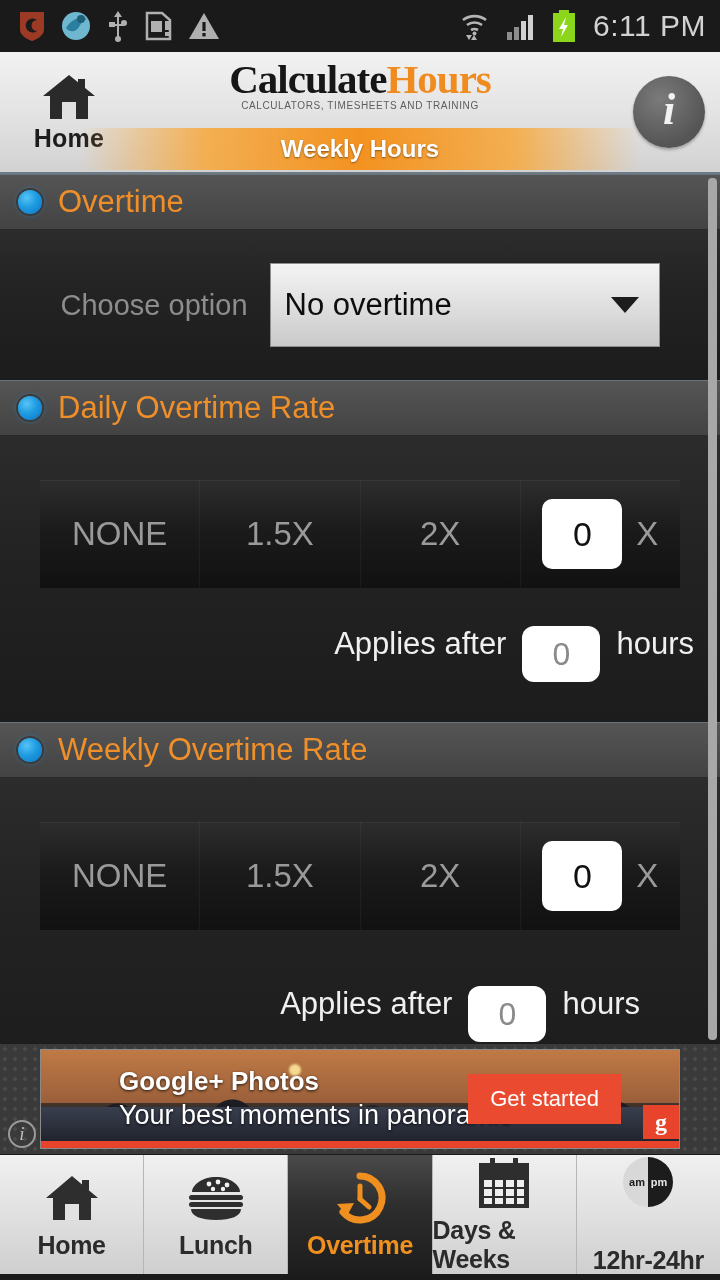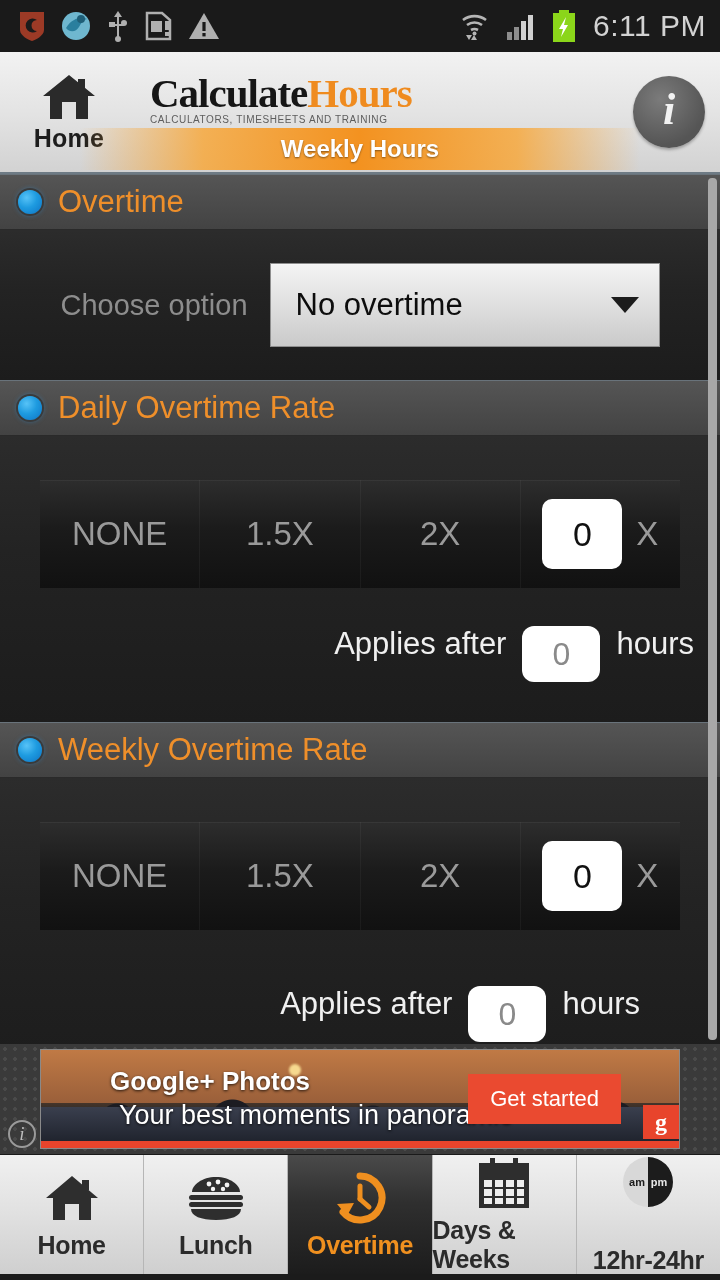--- a/index.html
+++ b/index.html
@@ -30,22 +30,22 @@
     border-bottom: 2px solid #6e7b85;
     display: flex; align-items: center;
   }
   .home-btn {
     width: 138px; height: 100%;
     display: flex; flex-direction: column; align-items: center; justify-content: center;
     gap: 2px;
   }
   .home-btn .lbl { font-size: 25px; color: #1d1d1d; font-weight: bold; letter-spacing:.3px;}
   .brand {
-    position: absolute; left: 50%; top: 20px; transform: translateX(-50%);
-    text-align: left; width: 420px;
+    position: absolute; left: 50%; top: 6px; transform: translateX(-50%);
+    text-align: center; width: 420px;
   }
   .brand .logo { font-size: 41px; font-weight: bold; letter-spacing: -1px;
     font-family: "Liberation Serif", serif; line-height: 1.05; white-space: nowrap;}
   .brand .logo .b { color: #161616; }
   .brand .logo .o { color: #ef8b1f; }
   .brand .tag {
     font-size: 10px; color: #5d5d5d; letter-spacing: .6px; margin-top: -1px;
     font-family: "Liberation Sans", sans-serif; white-space: nowrap;
   }
   .pagetitle-wrap {
@@ -84,21 +84,21 @@
   }
   .sec-head .t { color: #ef8f2a; font-size: 31px; }
 
   .panel { background: linear-gradient(180deg,#2c2c2c 0%,#232323 40%,#1c1c1c 100%); }
 
   .chooser { height: 150px; display: flex; align-items: center; justify-content: center; gap: 22px;}
   .chooser .lbl { color: #8d8d8d; font-size: 29px; }
   .spinner {
     width: 390px; height: 84px; border: 1px solid #8e8e8e;
     background: linear-gradient(180deg,#f4f4f4 0%,#e0e0e0 48%,#cacaca 100%);
-    display: flex; align-items: center; padding: 0 20px 0 25px;
+    display: flex; align-items: center; padding: 0 20px 0 14px;
     box-shadow: 0 1px 0 rgba(255,255,255,.25) inset;
   }
   .spinner .val { color: #0d0d0d; font-size: 31px; flex: 1; }
   .caret { width: 0; height: 0; border-left: 14px solid transparent; border-right: 14px solid transparent; border-top: 16px solid #1c1c1c; }
 
   .rate-block { padding: 36px 0 0 0; }
   .rate-bar {
     margin: 8px auto; width: 640px; height: 108px;
     background: linear-gradient(180deg,#2d2d2d 0%,#1b1b1b 45%,#111111 100%);
     display: flex; align-items: center;
@@ -146,21 +146,21 @@
   .ad .skyline { position:absolute; left:0; right:0; top: 38px; height: 34px;
      background:
        radial-gradient(circle at 12% 100%, #1c1c22 0 18px, transparent 19px),
        radial-gradient(circle at 30% 100%, #1c1c22 0 22px, transparent 23px),
        radial-gradient(circle at 52% 100%, #1c1c22 0 16px, transparent 17px),
        radial-gradient(circle at 74% 100%, #1c1c22 0 24px, transparent 25px),
        radial-gradient(circle at 90% 100%, #1c1c22 0 20px, transparent 21px);
   }
   .ad .water { position:absolute; left:0; right:0; bottom: 7px; height: 34px; background: linear-gradient(180deg,#3a3f4e,#20242e);}
   .ad .strip { position:absolute; left:0; right:0; bottom:0; height: 7px; background:#e8442c; }
-  .ad .txt1 { position:absolute; left: 69px; top: 16px; color:#fff; font-size: 26px; font-weight:bold; text-shadow:0 1px 3px rgba(0,0,0,.8);}
+  .ad .txt1 { position:absolute; left: 78px; top: 16px; color:#fff; font-size: 26px; font-weight:bold; text-shadow:0 1px 3px rgba(0,0,0,.8);}
   .ad .txt2 { position:absolute; left: 78px; top: 50px; color:#fff; font-size: 27px; text-shadow:0 1px 3px rgba(0,0,0,.8);}
   .ad .cta {
     position:absolute; right: 58px; top: 24px; background:#ea4a30; color:#fff;
     font-size: 22px; padding: 12px 22px;
   }
   .ad .gplus {
     position:absolute; right: 0; bottom: 9px; width: 36px; height: 34px; background:#e8442c;
     color:#fff; font-size:24px; font-weight:bold; font-family:"Liberation Serif",serif;
     display:flex; align-items:center; justify-content:center;
   }

